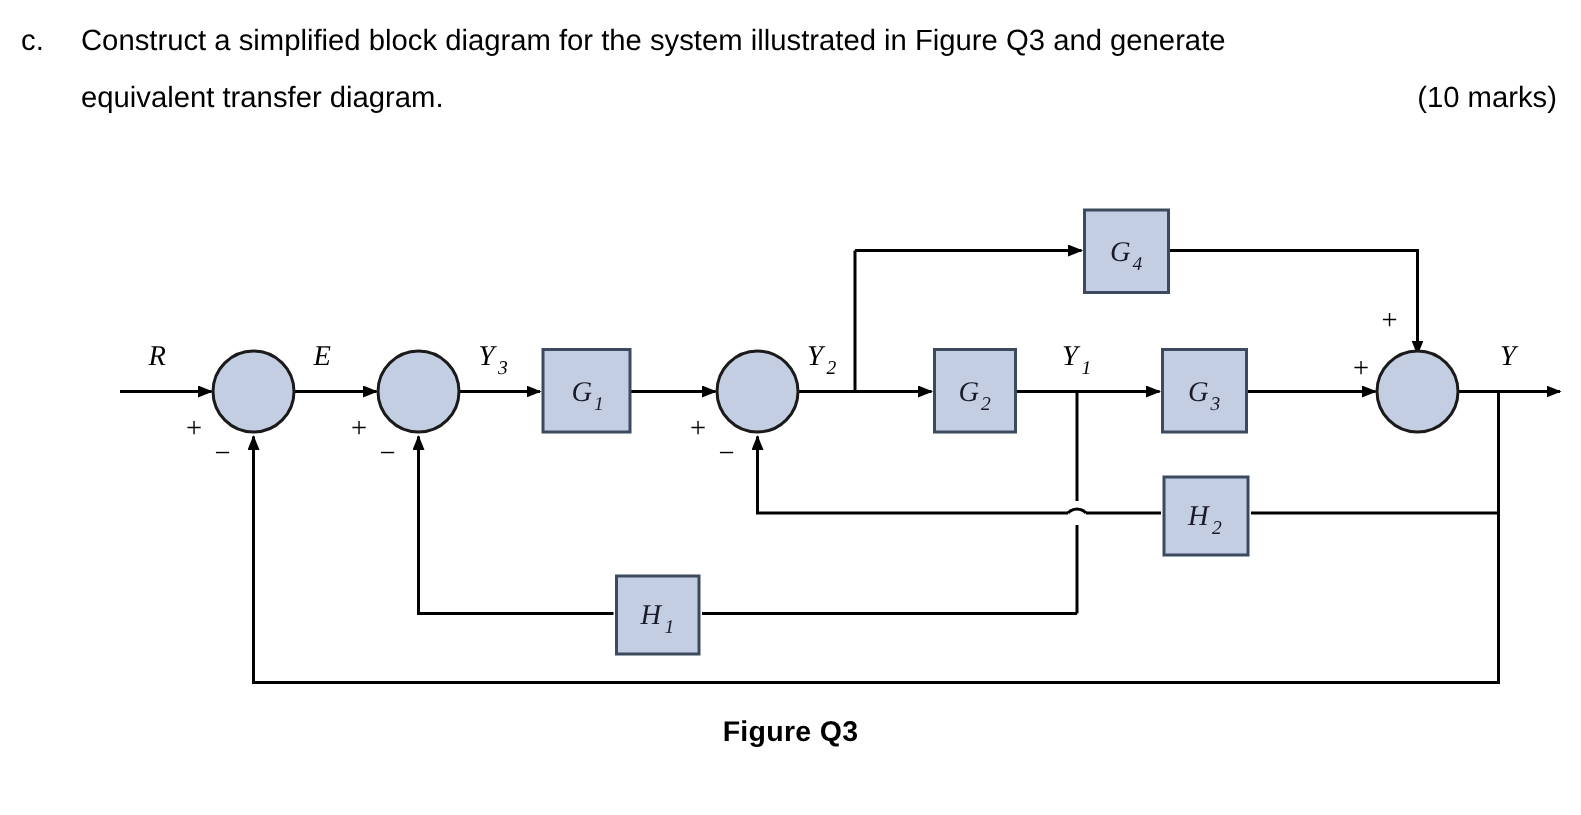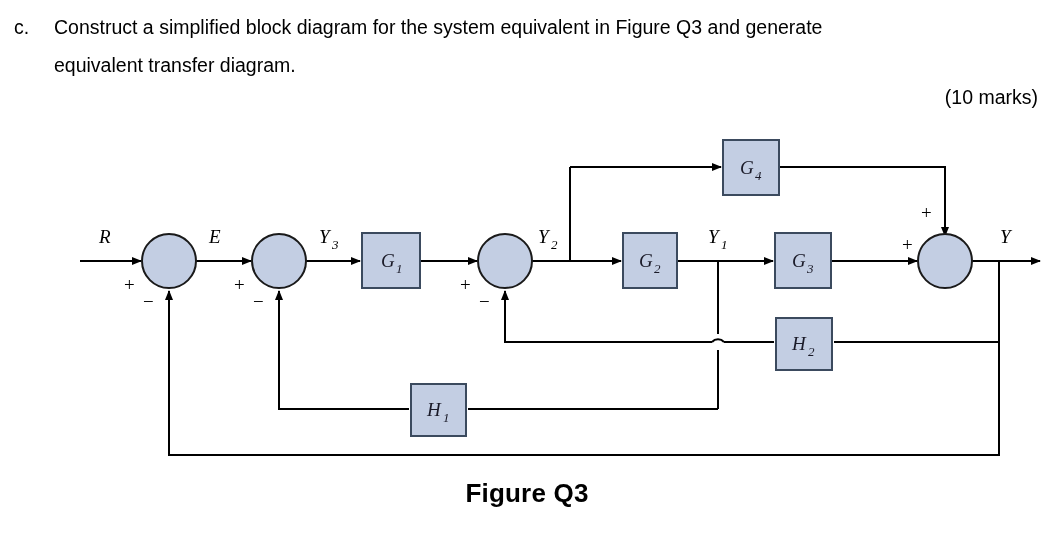--- a/index.html
+++ b/index.html
@@ -44,21 +44,20 @@
   }
   .q-text2 {
     position: absolute;
     left: 40px;
     top: 38px;
   }
   .q-marks {
     position: absolute;
     right: 2px;
     top: 38px;
-    margin-top: 32px;
   }
 
   
   #diagram {
     position: absolute;
     left: 0;
     top: 105px;
     width: 1054px;
     height: 400px;
   }
@@ -66,21 +65,21 @@
     display: block;
   }
 
   
   .caption {
     position: absolute;
     left: 0;
     top: 478px;
     width: 1054px;
     text-align: center;
-    font-size: 26px;
+    font-size: 19px;
     font-weight: bold;
     color: #000000;
     letter-spacing: 0.2px;
   }
 
   
   .sig-label {
     font-family: "Liberation Serif", serif;
     font-style: italic;
     font-size: 19px;
@@ -111,21 +110,21 @@
   }
 </style>
 </head>
 <body>
 
 <div id="page">
 
   <div class="q-block">
     <div class="q-line">
       <span class="q-letter">c.</span>
-      <span class="q-text1">Construct a simplified block diagram for the system equivalent in Figure Q3 and generate</span>
+      <span class="q-text1">Construct a simplified block diagram for the system illustrated in Figure Q3 and generate</span>
       <span class="q-text2">equivalent transfer diagram.</span>
       <span class="q-marks">(10 marks)</span>
     </div>
   </div>
 
   <div id="diagram">
     <svg width="1054" height="400" viewBox="0 0 1054 400" xmlns="http://www.w3.org/2000/svg">
       <defs>
         <marker id="ah" markerWidth="10" markerHeight="10" refX="9" refY="4" orient="auto" markerUnits="userSpaceOnUse">
           <path d="M0,0 L10,4 L0,8 z" fill="#000000"></path>

